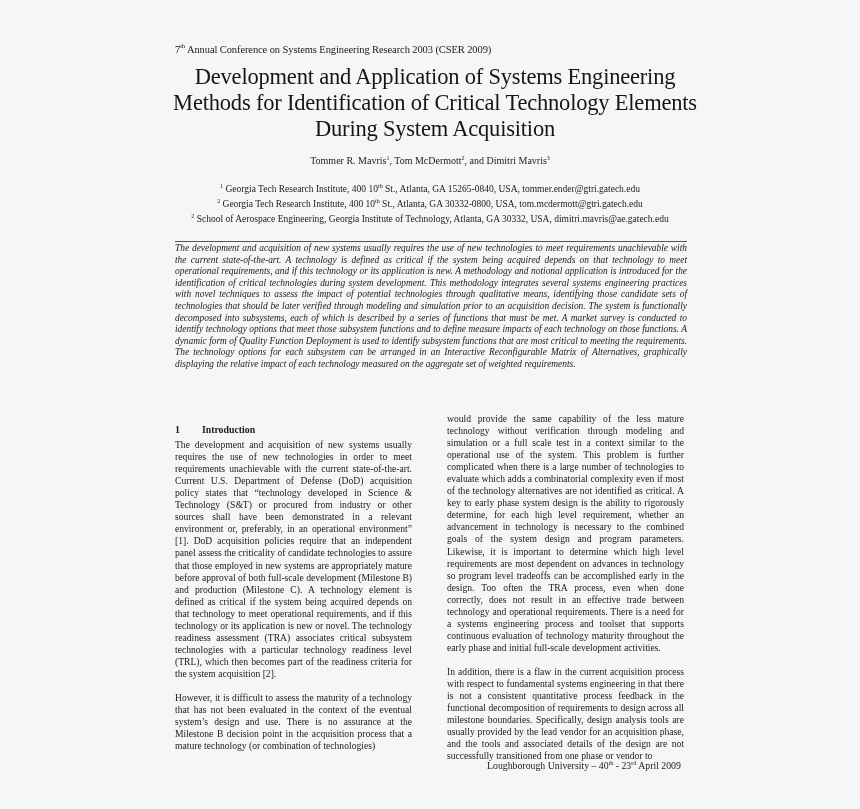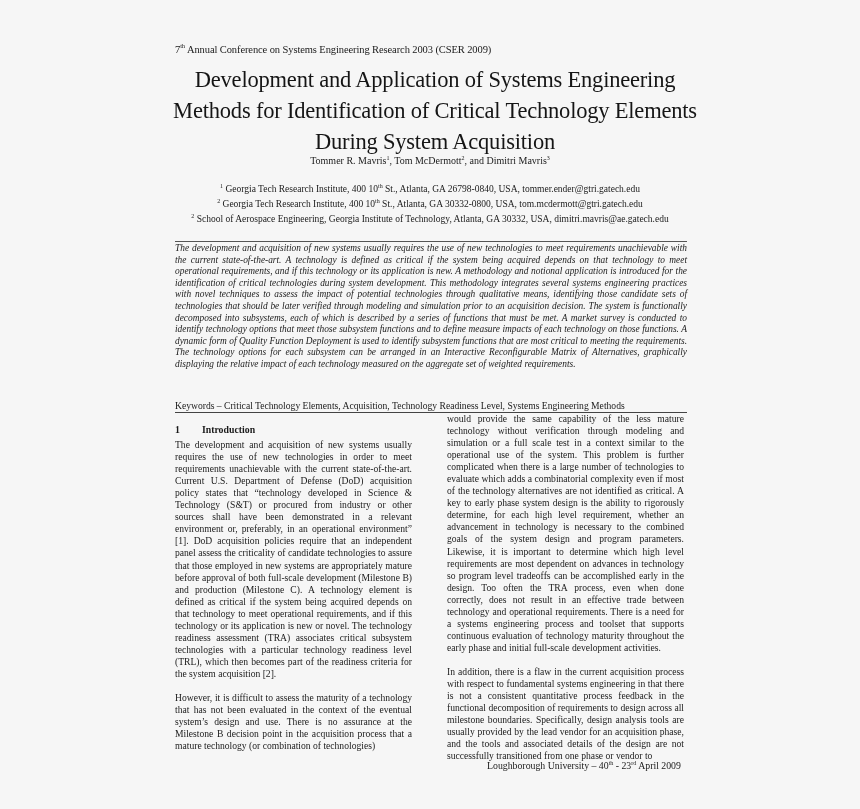--- a/index.html
+++ b/index.html
@@ -12,21 +12,21 @@
     overflow: hidden;
   }
   .page { position: absolute; left: 0; top: 0; width: 860px; height: 809px; }
   .running-header {
     position: absolute; left: 175px; top: 42px;
     font-size: 10.5px; letter-spacing: -0.1px;
   }
   .running-header sup { font-size: 6.5px; }
   .title {
     position: absolute; left: 170px; top: 64px; width: 530px;
-    text-align: center; font-size: 22.5px; line-height: 31px;
+    text-align: center; font-size: 22.5px; line-height: 26px;
     letter-spacing: -0.2px; color: #151515;
   }
   .authors {
     position: absolute; left: 170px; top: 155px; width: 520px;
     text-align: center; font-size: 10px;
   }
   .authors sup, .affil sup { font-size: 6px; }
   .affiliations {
     position: absolute; left: 160px; top: 180px; width: 540px;
     text-align: center; font-size: 9.5px; line-height: 12px;
@@ -69,32 +69,31 @@
 
 <div class="page">
 
   <div class="running-header"><span>7</span><sup>th</sup><span> Annual Conference on Systems Engineering Research 2003 (CSER 2009)</span></div>
 
   <div class="title">Development and Application of Systems Engineering Methods for Identification of Critical Technology Elements During System Acquisition</div>
 
   <div class="authors"><span>Tommer R. Mavris</span><sup>1</sup><span>, </span><span>Tom McDermott</span><sup>2</sup><span>, and </span><span>Dimitri Mavris</span><sup>3</sup></div>
 
   <div class="affiliations">
-    <div class="affil"><sup>1</sup><span> Georgia Tech Research Institute, 400 10</span><sup>th</sup><span> St., Atlanta, GA 26798-0840, USA, tommer.ender@gtri.gatech.edu</span></div>
+    <div class="affil"><sup>1</sup><span> Georgia Tech Research Institute, 400 10</span><sup>th</sup><span> St., Atlanta, GA 15265-0840, USA, tommer.ender@gtri.gatech.edu</span></div>
     <div class="affil"><sup>2</sup><span> Georgia Tech Research Institute, 400 10</span><sup>th</sup><span> St., Atlanta, GA 30332-0800, USA, tom.mcdermott@gtri.gatech.edu</span></div>
     <div class="affil"><sup>2</sup><span> School of Aerospace Engineering, Georgia Institute of Technology, Atlanta, GA 30332, USA, dimitri.mavris@ae.gatech.edu</span></div>
   </div>
 
   <div class="rule-top"></div>
 
   <div class="abstract">
     <p>The development and acquisition of new systems usually requires the use of new technologies to meet requirements unachievable with the current state-of-the-art. A technology is defined as critical if the system being acquired depends on that technology to meet operational requirements, and if this technology or its application is new. A methodology and notional application is introduced for the identification of critical technologies during system development. This methodology integrates several systems engineering practices with novel techniques to assess the impact of potential technologies through qualitative means, identifying those candidate sets of technologies that should be later verified through modeling and simulation prior to an acquisition decision. The system is functionally decomposed into subsystems, each of which is described by a series of functions that must be met. A market survey is conducted to identify technology options that meet those subsystem functions and to define measure impacts of each technology on those functions. A dynamic form of Quality Function Deployment is used to identify subsystem functions that are most critical to meeting the requirements. The technology options for each subsystem can be arranged in an Interactive Reconfigurable Matrix of Alternatives, graphically displaying the relative impact of each technology measured on the aggregate set of weighted requirements.</p>
   </div>
 
-  <div class="keywords">Keywords – Critical Technology Elements, Acquisition, Technology Readiness Level, Systems Engineering Methods</div>
 
   <div class="col col-left">
     <div class="section-heading">
       <span>1</span>
       <span>Introduction</span>
     </div>
     <p>The development and acquisition of new systems usually requires the use of new technologies in order to meet requirements unachievable with the current state-of-the-art. Current U.S. Department of Defense (DoD) acquisition policy states that “technology developed in Science &amp; Technology (S&amp;T) or procured from industry or other sources shall have been demonstrated in a relevant environment or, preferably, in an operational environment” [1]. DoD acquisition policies require that an independent panel assess the criticality of candidate technologies to assure that those employed in new systems are appropriately mature before approval of both full-scale development (Milestone B) and production (Milestone C). A technology element is defined as critical if the system being acquired depends on that technology to meet operational requirements, and if this technology or its application is new or novel. The technology readiness assessment (TRA) associates critical subsystem technologies with a particular technology readiness level (TRL), which then becomes part of the readiness criteria for the system acquisition [2].</p>
     <p>However, it is difficult to assess the maturity of a technology that has not been evaluated in the context of the eventual system’s design and use. There is no assurance at the Milestone B decision point in the acquisition process that a mature technology (or combination of technologies)</p>
   </div>
 

